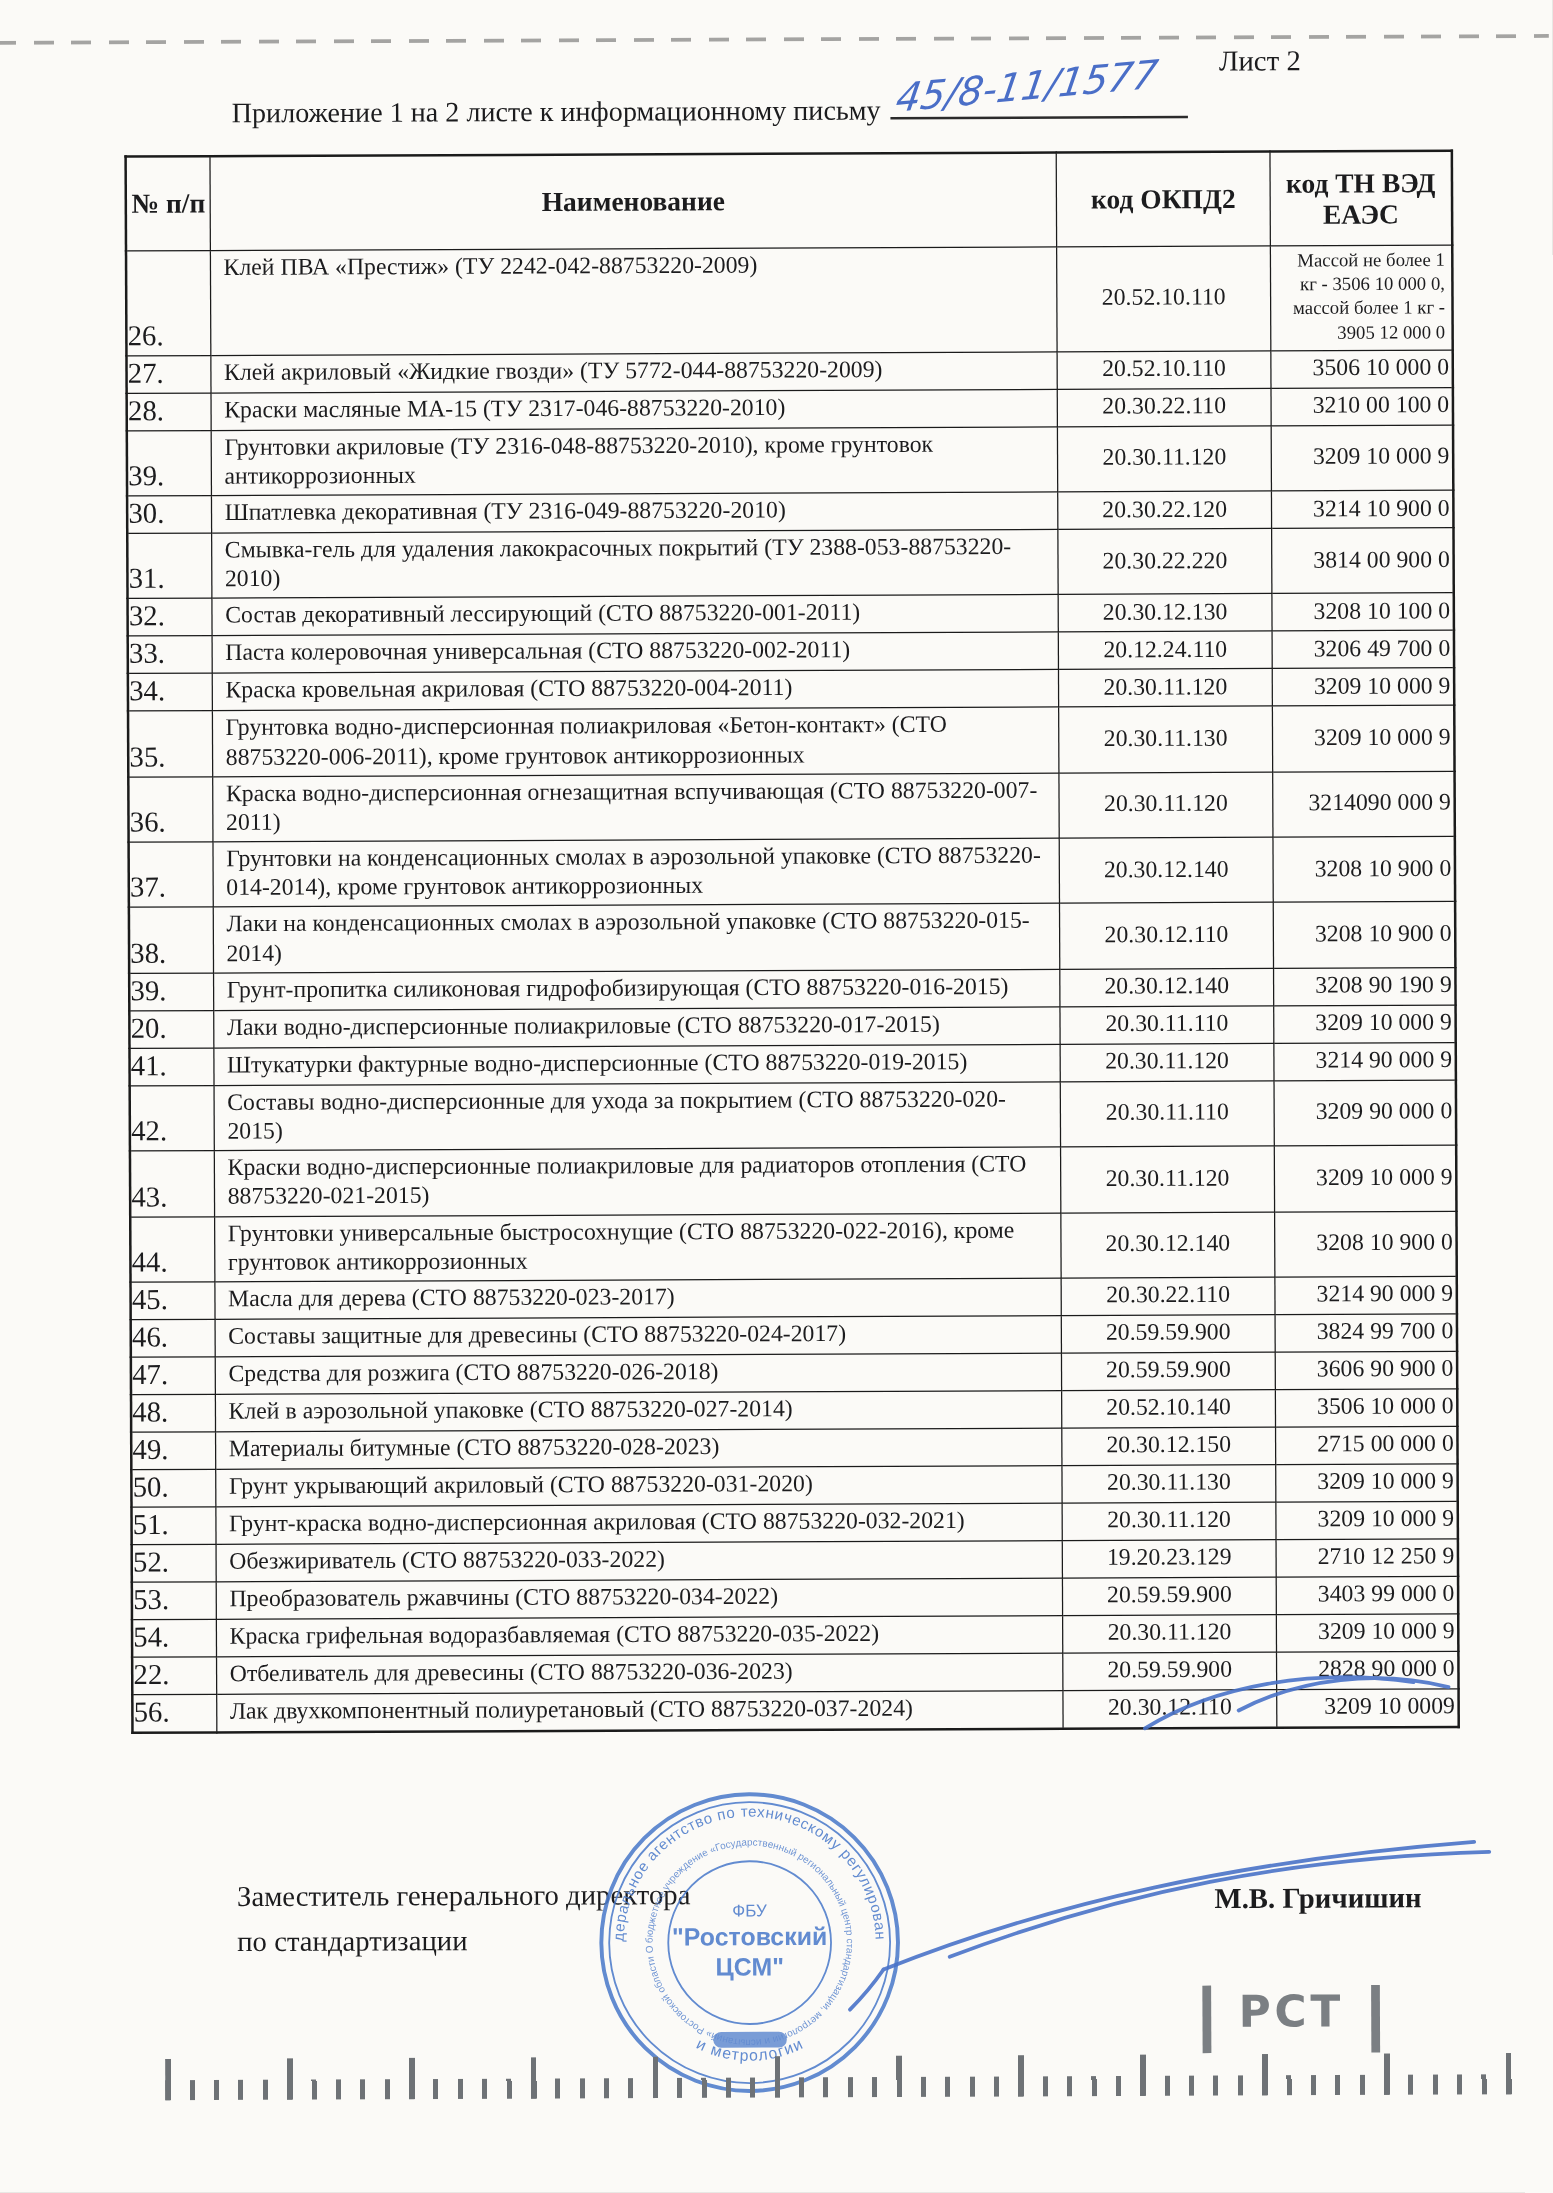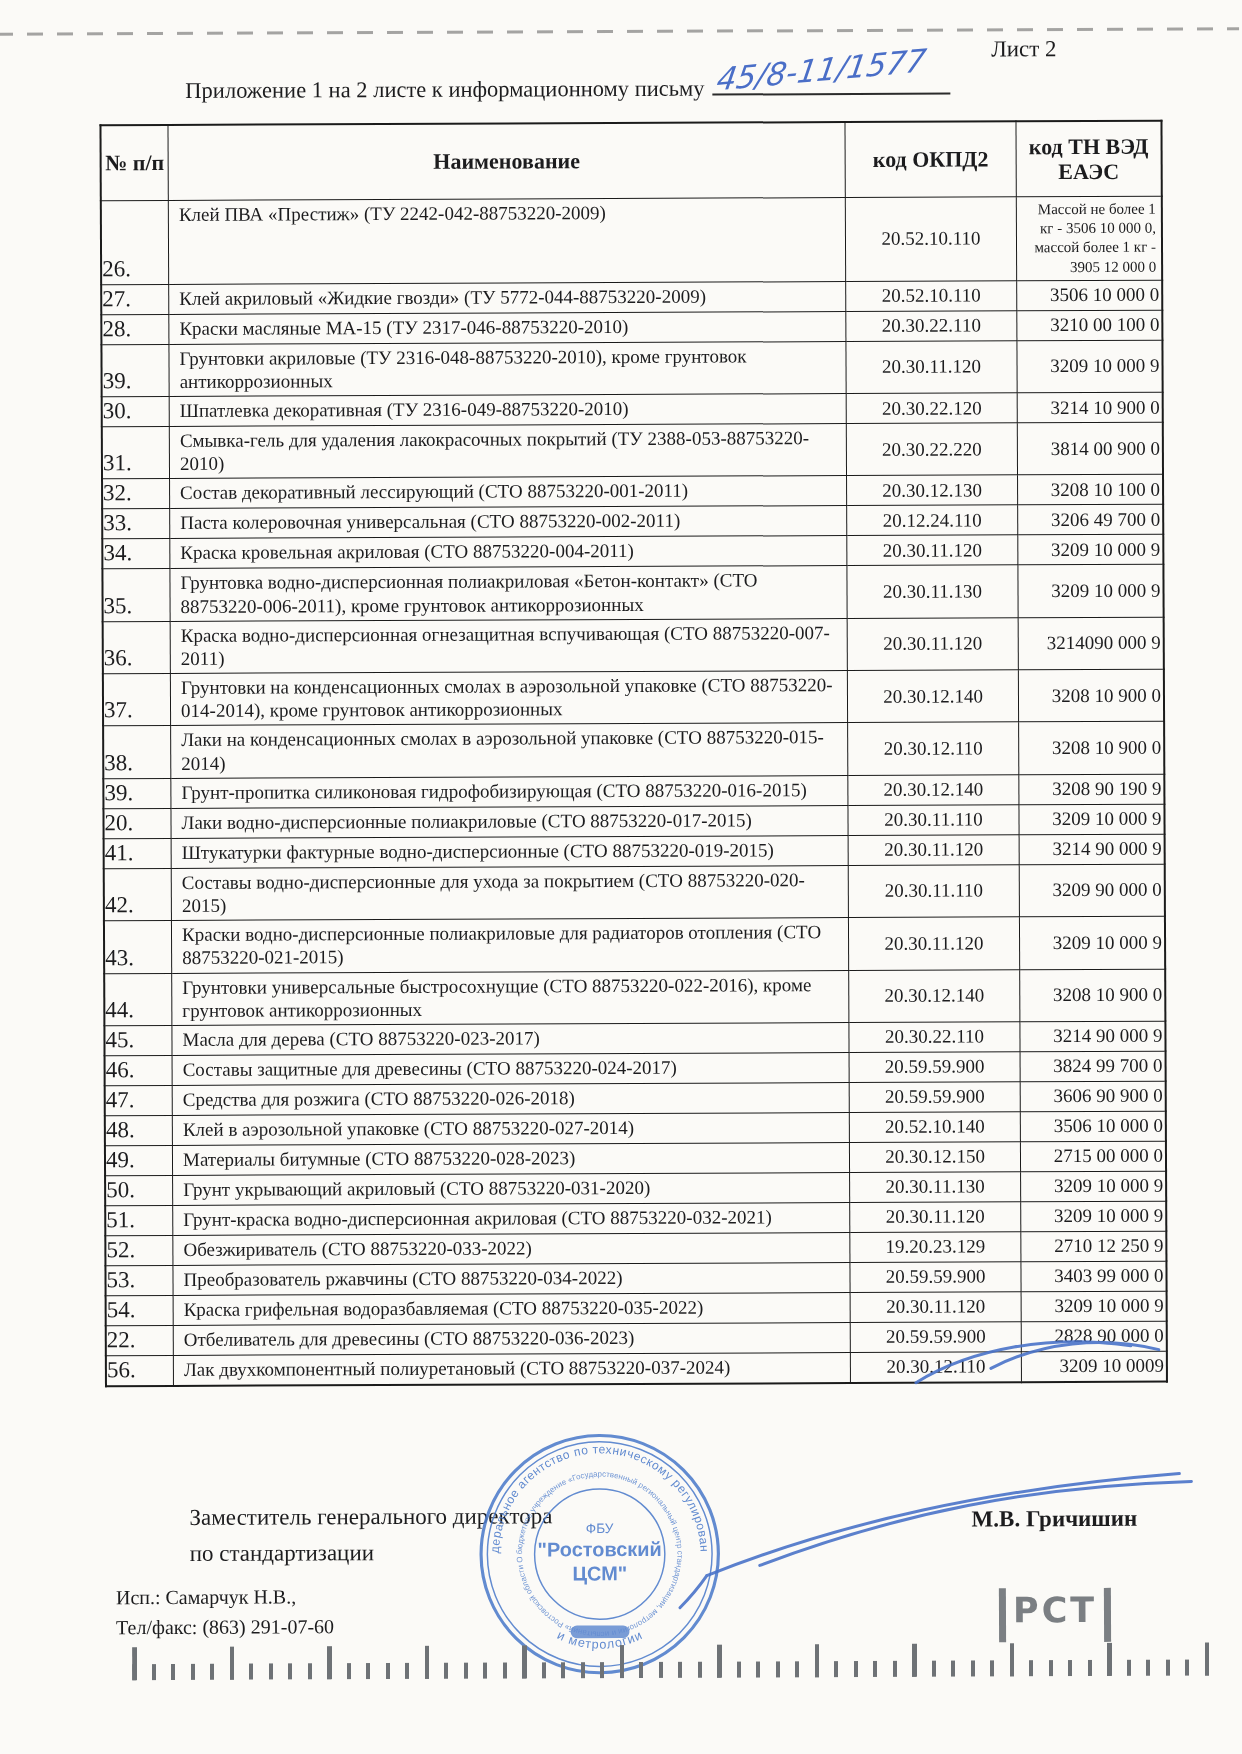--- a/index.html
+++ b/index.html
@@ -3,21 +3,21 @@
 <meta charset="utf-8">
 <style>
   html,body{margin:0;padding:0;background:#d9d9d6;}
   .page{position:relative;width:1242px;height:1754px;margin:0 auto;background:#fbfaf7;
         font-family:"Liberation Serif", serif;color:#1c1c1e;overflow:hidden;}
   .tilt{position:absolute;inset:0;transform:rotate(-0.25deg);transform-origin:50% 40%;}
 
   .scan-line{position:absolute;top:30px;left:0;width:100%;height:3px;opacity:.45;
     background:repeating-linear-gradient(90deg,#3a3a3a 0 16px,transparent 16px 30px);}
 
-  .sheet-label{position:absolute;top:38px;left:978px;font-size:23px;margin-left:16px;}
+  .sheet-label{position:absolute;top:38px;left:978px;font-size:23px;}
   .header-line{position:absolute;top:66px;left:188px;font-size:22.5px;white-space:nowrap;}
   .blank-slot{display:inline-block;position:relative;min-width:238px;height:28px;
     border-bottom:2.2px solid #2b2b2b;margin-left:8px;vertical-align:baseline;}
   .handwritten{position:absolute;left:2px;bottom:-4px;white-space:nowrap;
     font-family:"DejaVu Sans", sans-serif;font-style:italic;font-size:31px;font-weight:500;
     color:#3b63c4;transform:rotate(-5deg) skewX(-14deg);transform-origin:left bottom;opacity:.92;}
 
   table.doc{position:absolute;top:122px;left:102px;width:1040px;border-collapse:collapse;
     table-layout:fixed;border:2.5px solid #1b1b1b;}
   table.doc th,table.doc td{border:1.7px solid #1b1b1b;}
@@ -36,21 +36,21 @@
 
   .stamp{position:absolute;left:470px;top:1428px;width:252px;height:252px;opacity:.88;}
   .signature{position:absolute;left:628px;top:1308px;width:660px;height:330px;pointer-events:none;}
 
   .ruler{position:absolute;left:128px;top:1642px;width:1078px;height:40px;}
   .ruler .short{position:absolute;bottom:4px;left:0;width:100%;height:16px;
     background:repeating-linear-gradient(90deg,#6e7276 0 4px,transparent 4px 19.5px);}
   .ruler .tall{position:absolute;bottom:4px;left:0;width:100%;height:33px;
     background:repeating-linear-gradient(90deg,#6e7276 0 4.5px,transparent 4.5px 97.5px);}
 
-  .rst-mark{position:absolute;left:995px;top:1590px;display:flex;align-items:flex-start;gap:7px;
+  .rst-mark{position:absolute;left:958px;top:1590px;display:flex;align-items:flex-start;gap:22px;
     color:#7b7f83;font-family:"DejaVu Sans", sans-serif;font-weight:bold;}
   .rst-bar{width:7px;height:54px;background:#7b7f83;}
   .rst-text{font-size:35px;letter-spacing:3px;line-height:44px;}
 </style>
 </head>
 <body>
 
 <div class="page">
   <div class="tilt">
 
@@ -262,24 +262,20 @@
         </tbody>
     </table>
 
     <div class="position-block">
       <div>Заместитель генерального директора</div>
       <div>по стандартизации</div>
     </div>
 
     <div class="signer-name">М.В. Гричишин</div>
 
-    <div class="executor-block">
-      <div>Исп.: Самарчук Н.В.,</div>
-      <div>Тел/факс: (863) 291-07-60</div>
-    </div>
 
     <svg class="stamp" viewBox="0 0 240 240">
       <g fill="none" stroke="#4d7ccb">
         <circle cx="120" cy="120" r="113" stroke-width="3"></circle>
         <circle cx="120" cy="120" r="107" stroke-width="1.4"></circle>
         <circle cx="120" cy="120" r="62" stroke-width="1.4"></circle>
       </g>
       <defs>
         <path id="arcTop" d="M 24,120 A 96,96 0 0 1 216,120"></path>
         <path id="arcBot" d="M 30,120 A 90,90 0 0 0 210,120"></path>

